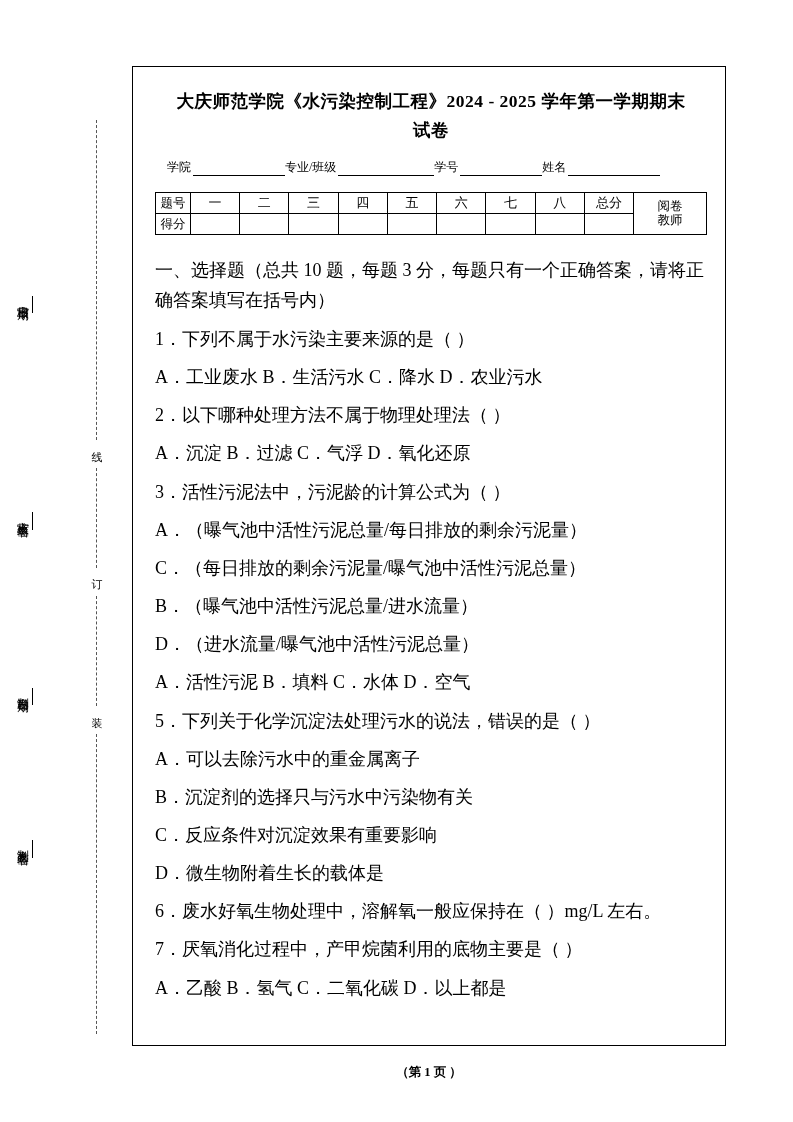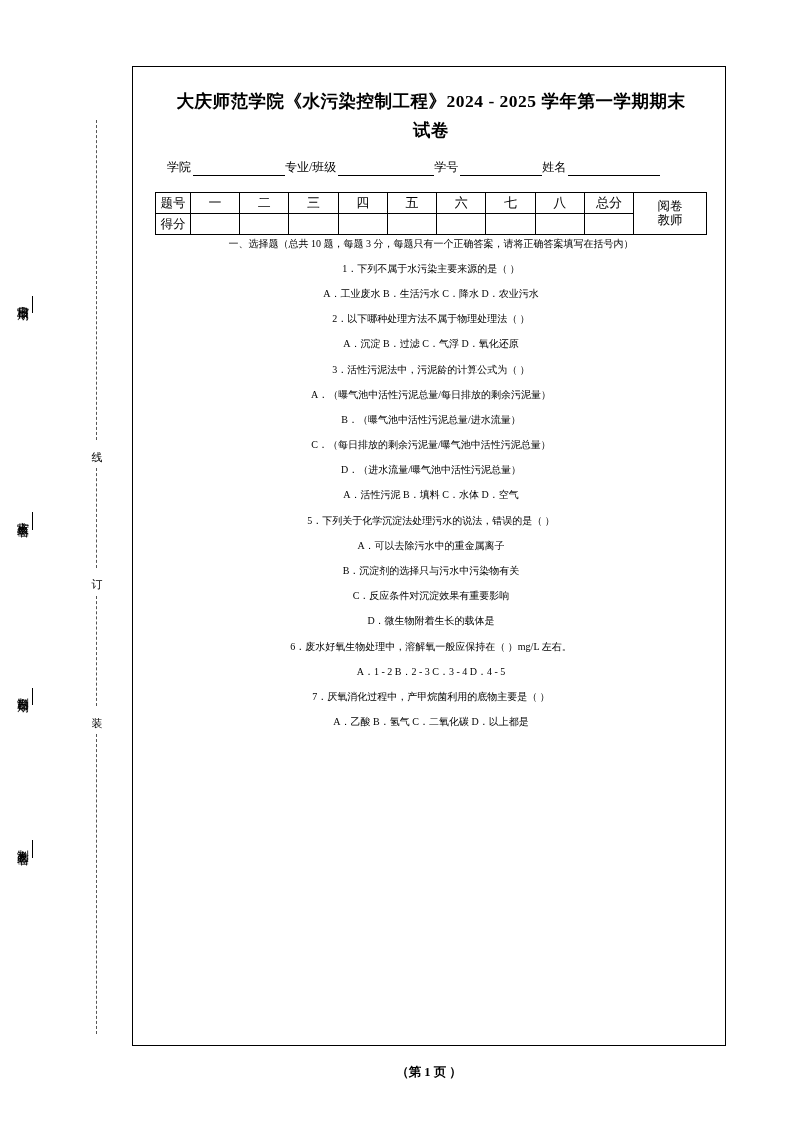--- a/index.html
+++ b/index.html
@@ -110,24 +110,23 @@
     padding: 0;
   }
   td.headcell { height: 44px; margin-left: 43px; }
   td.scorecell { height: 40px; }
   .colnum { width: 34px; }
   .colteacher { width: 72px; }
   .stack { line-height: 1.15; font-size: 12.5px; }
 
   
   .content {
-    margin-top: 0;
-    font-size: 10px;
+    margin-top: 20px;
+    font-size: 18px;
     line-height: 1.62;
-    text-align: center;
   }
   .sec-head {
     margin-bottom: 9px;
     text-indent: 0;
     line-height: 1.7;
   }
   .q {
     margin: 9px 0 0 0;
   }
   .opt {
@@ -223,34 +222,33 @@
     <div class="sec-head">一、选择题（总共 10 题，每题 3 分，每题只有一个正确答案，请将正确答案填写在括号内）</div>
 
     <div class="q">1．下列不属于水污染主要来源的是（    ）</div>
     <div class="opt">A．工业废水   B．生活污水   C．降水   D．农业污水</div>
 
     <div class="q">2．以下哪种处理方法不属于物理处理法（    ）</div>
     <div class="opt">A．沉淀   B．过滤   C．气浮   D．氧化还原</div>
 
     <div class="q">3．活性污泥法中，污泥龄的计算公式为（    ）</div>
     <div class="opt-block">A．（曝气池中活性污泥总量/每日排放的剩余污泥量）</div>
+    <div class="opt-block">C．（每日排放的剩余污泥量/曝气池中活性污泥总量）</div>
     <div class="opt-block">B．（曝气池中活性污泥总量/进水流量）</div>
-    <div class="opt-block">C．（每日排放的剩余污泥量/曝气池中活性污泥总量）</div>
     <div class="opt-block">D．（进水流量/曝气池中活性污泥总量）</div>
 
     <div class="opt">A．活性污泥   B．填料   C．水体   D．空气</div>
 
     <div class="q">5．下列关于化学沉淀法处理污水的说法，错误的是（    ）</div>
     <div class="opt-block">A．可以去除污水中的重金属离子</div>
     <div class="opt-block">B．沉淀剂的选择只与污水中污染物有关</div>
     <div class="opt-block">C．反应条件对沉淀效果有重要影响</div>
     <div class="opt-block">D．微生物附着生长的载体是</div>
 
     <div class="q">6．废水好氧生物处理中，溶解氧一般应保持在（    ）mg/L 左右。</div>
-    <div class="opt">A．1 - 2   B．2 - 3   C．3 - 4   D．4 - 5</div>
 
     <div class="q">7．厌氧消化过程中，产甲烷菌利用的底物主要是（    ）</div>
     <div class="opt">A．乙酸   B．氢气   C．二氧化碳   D．以上都是</div>
   </div>
 </div>
 
 <div class="footer">
   <span>（第 1 页 ）</span>
 </div>
 

